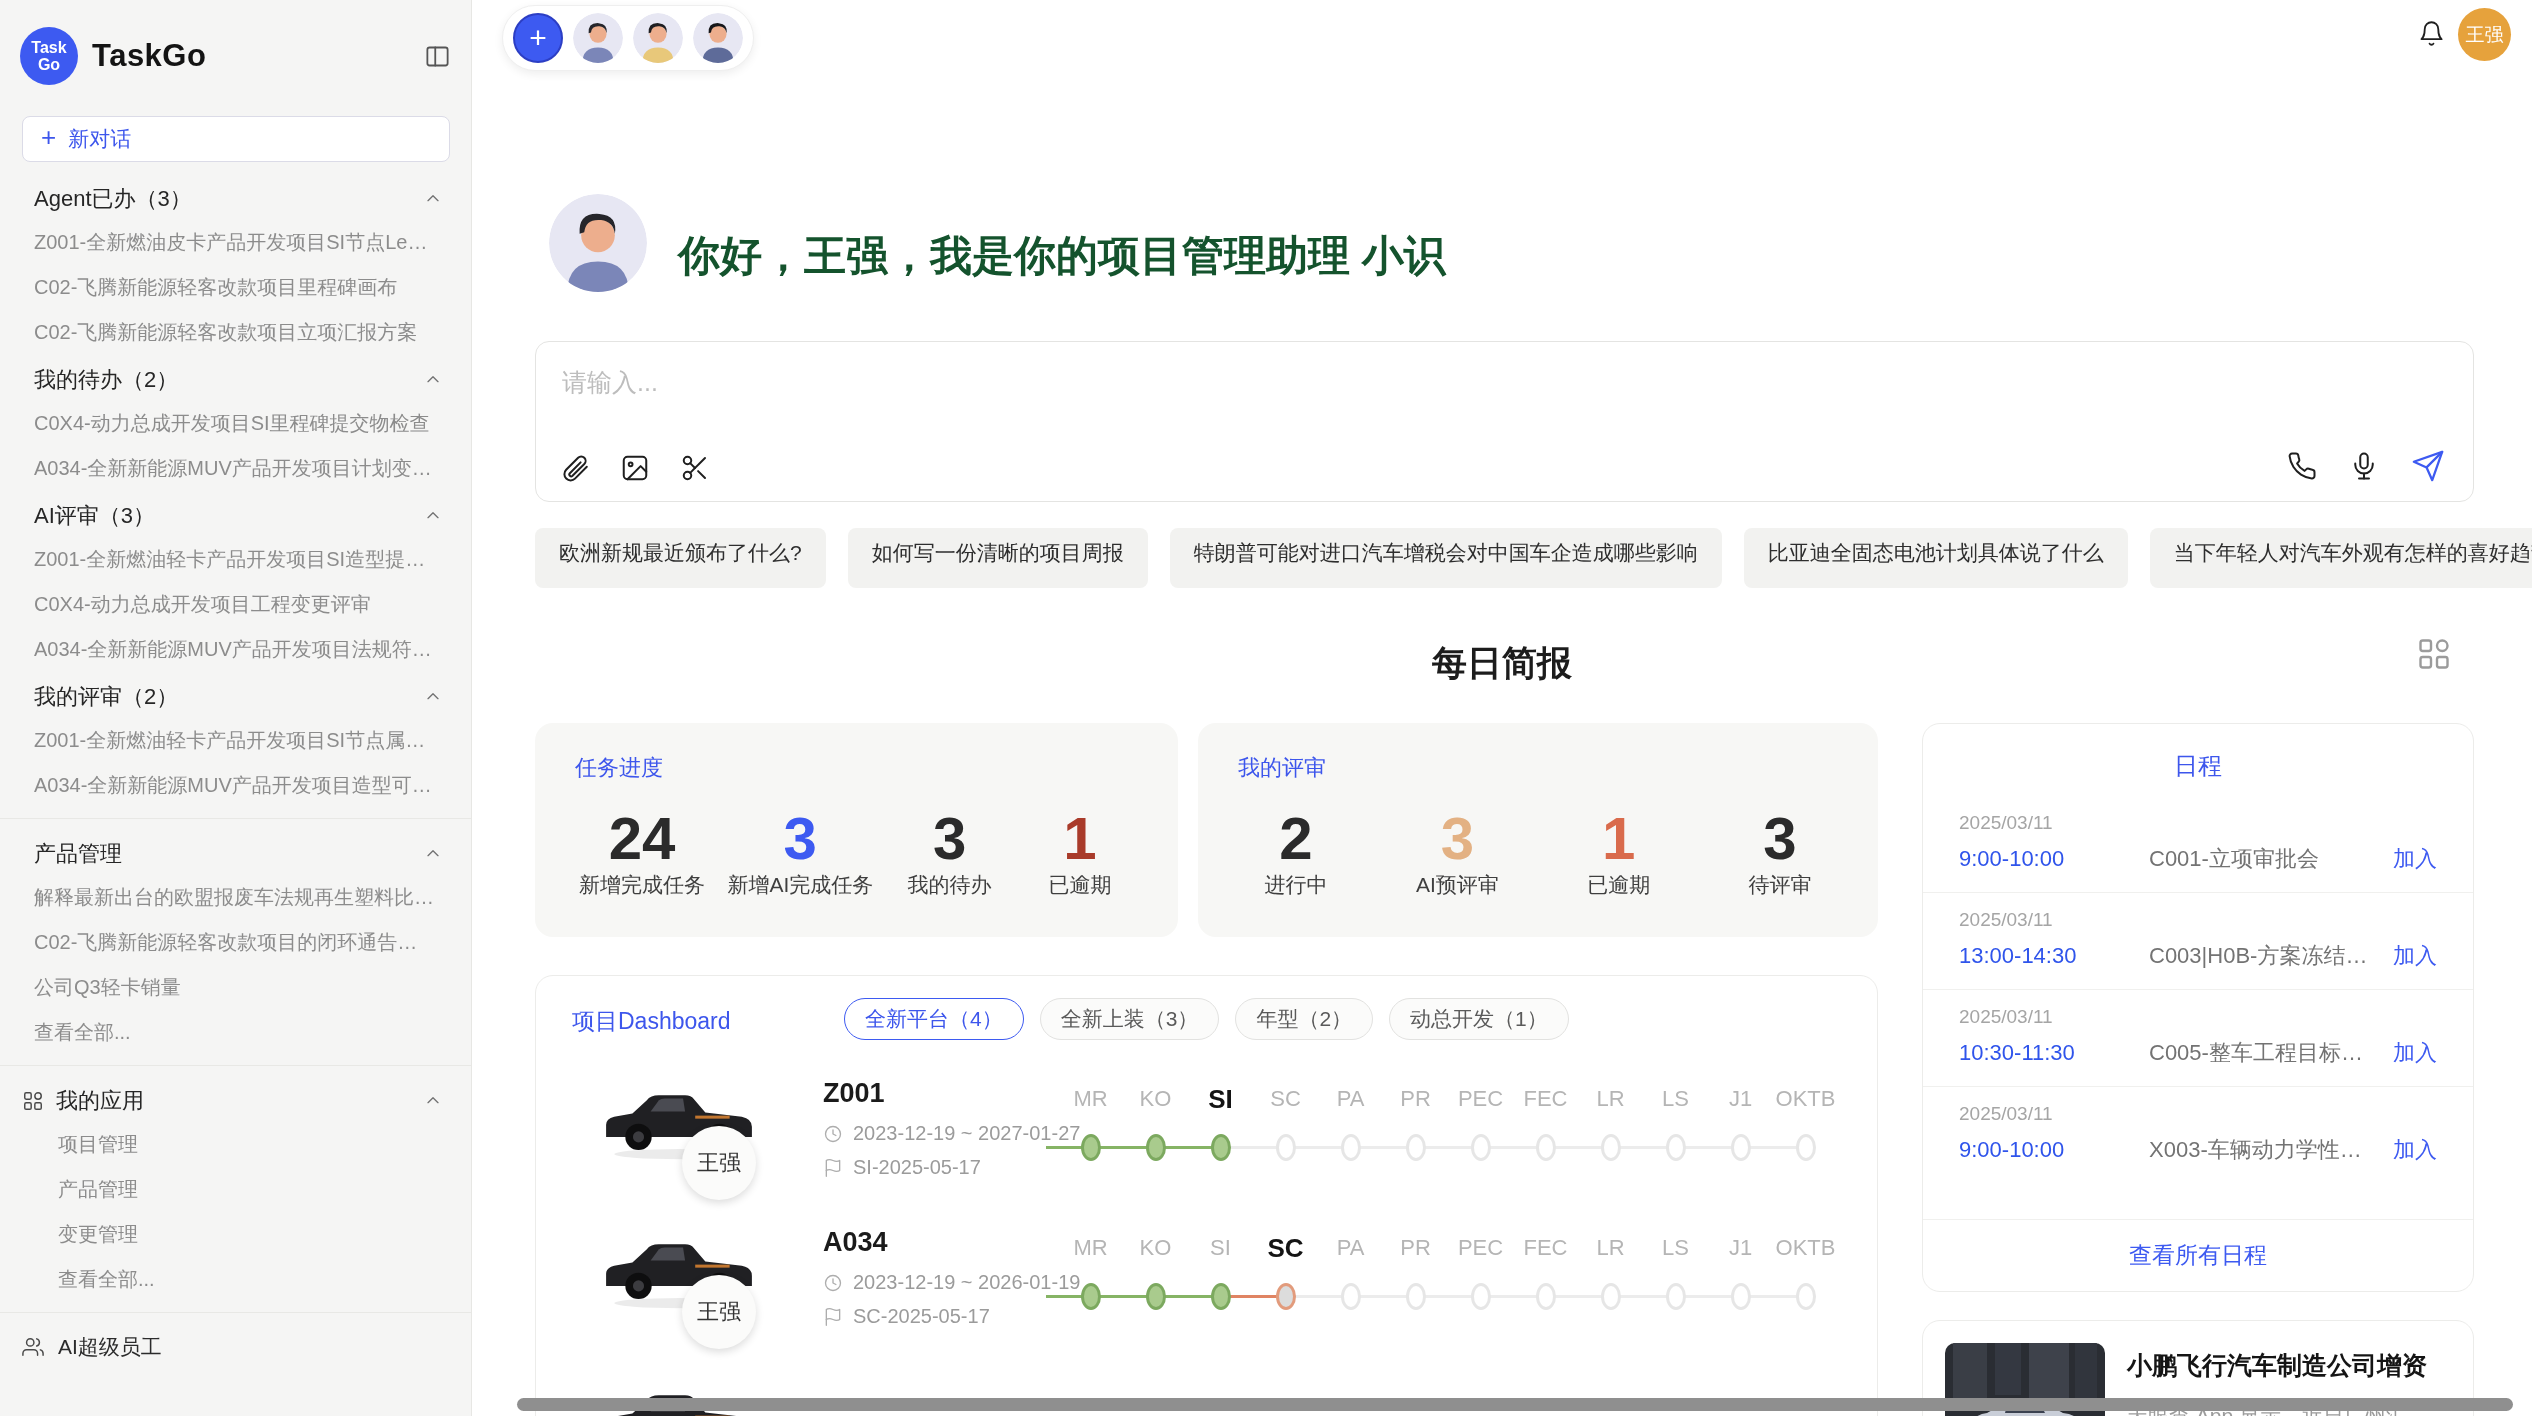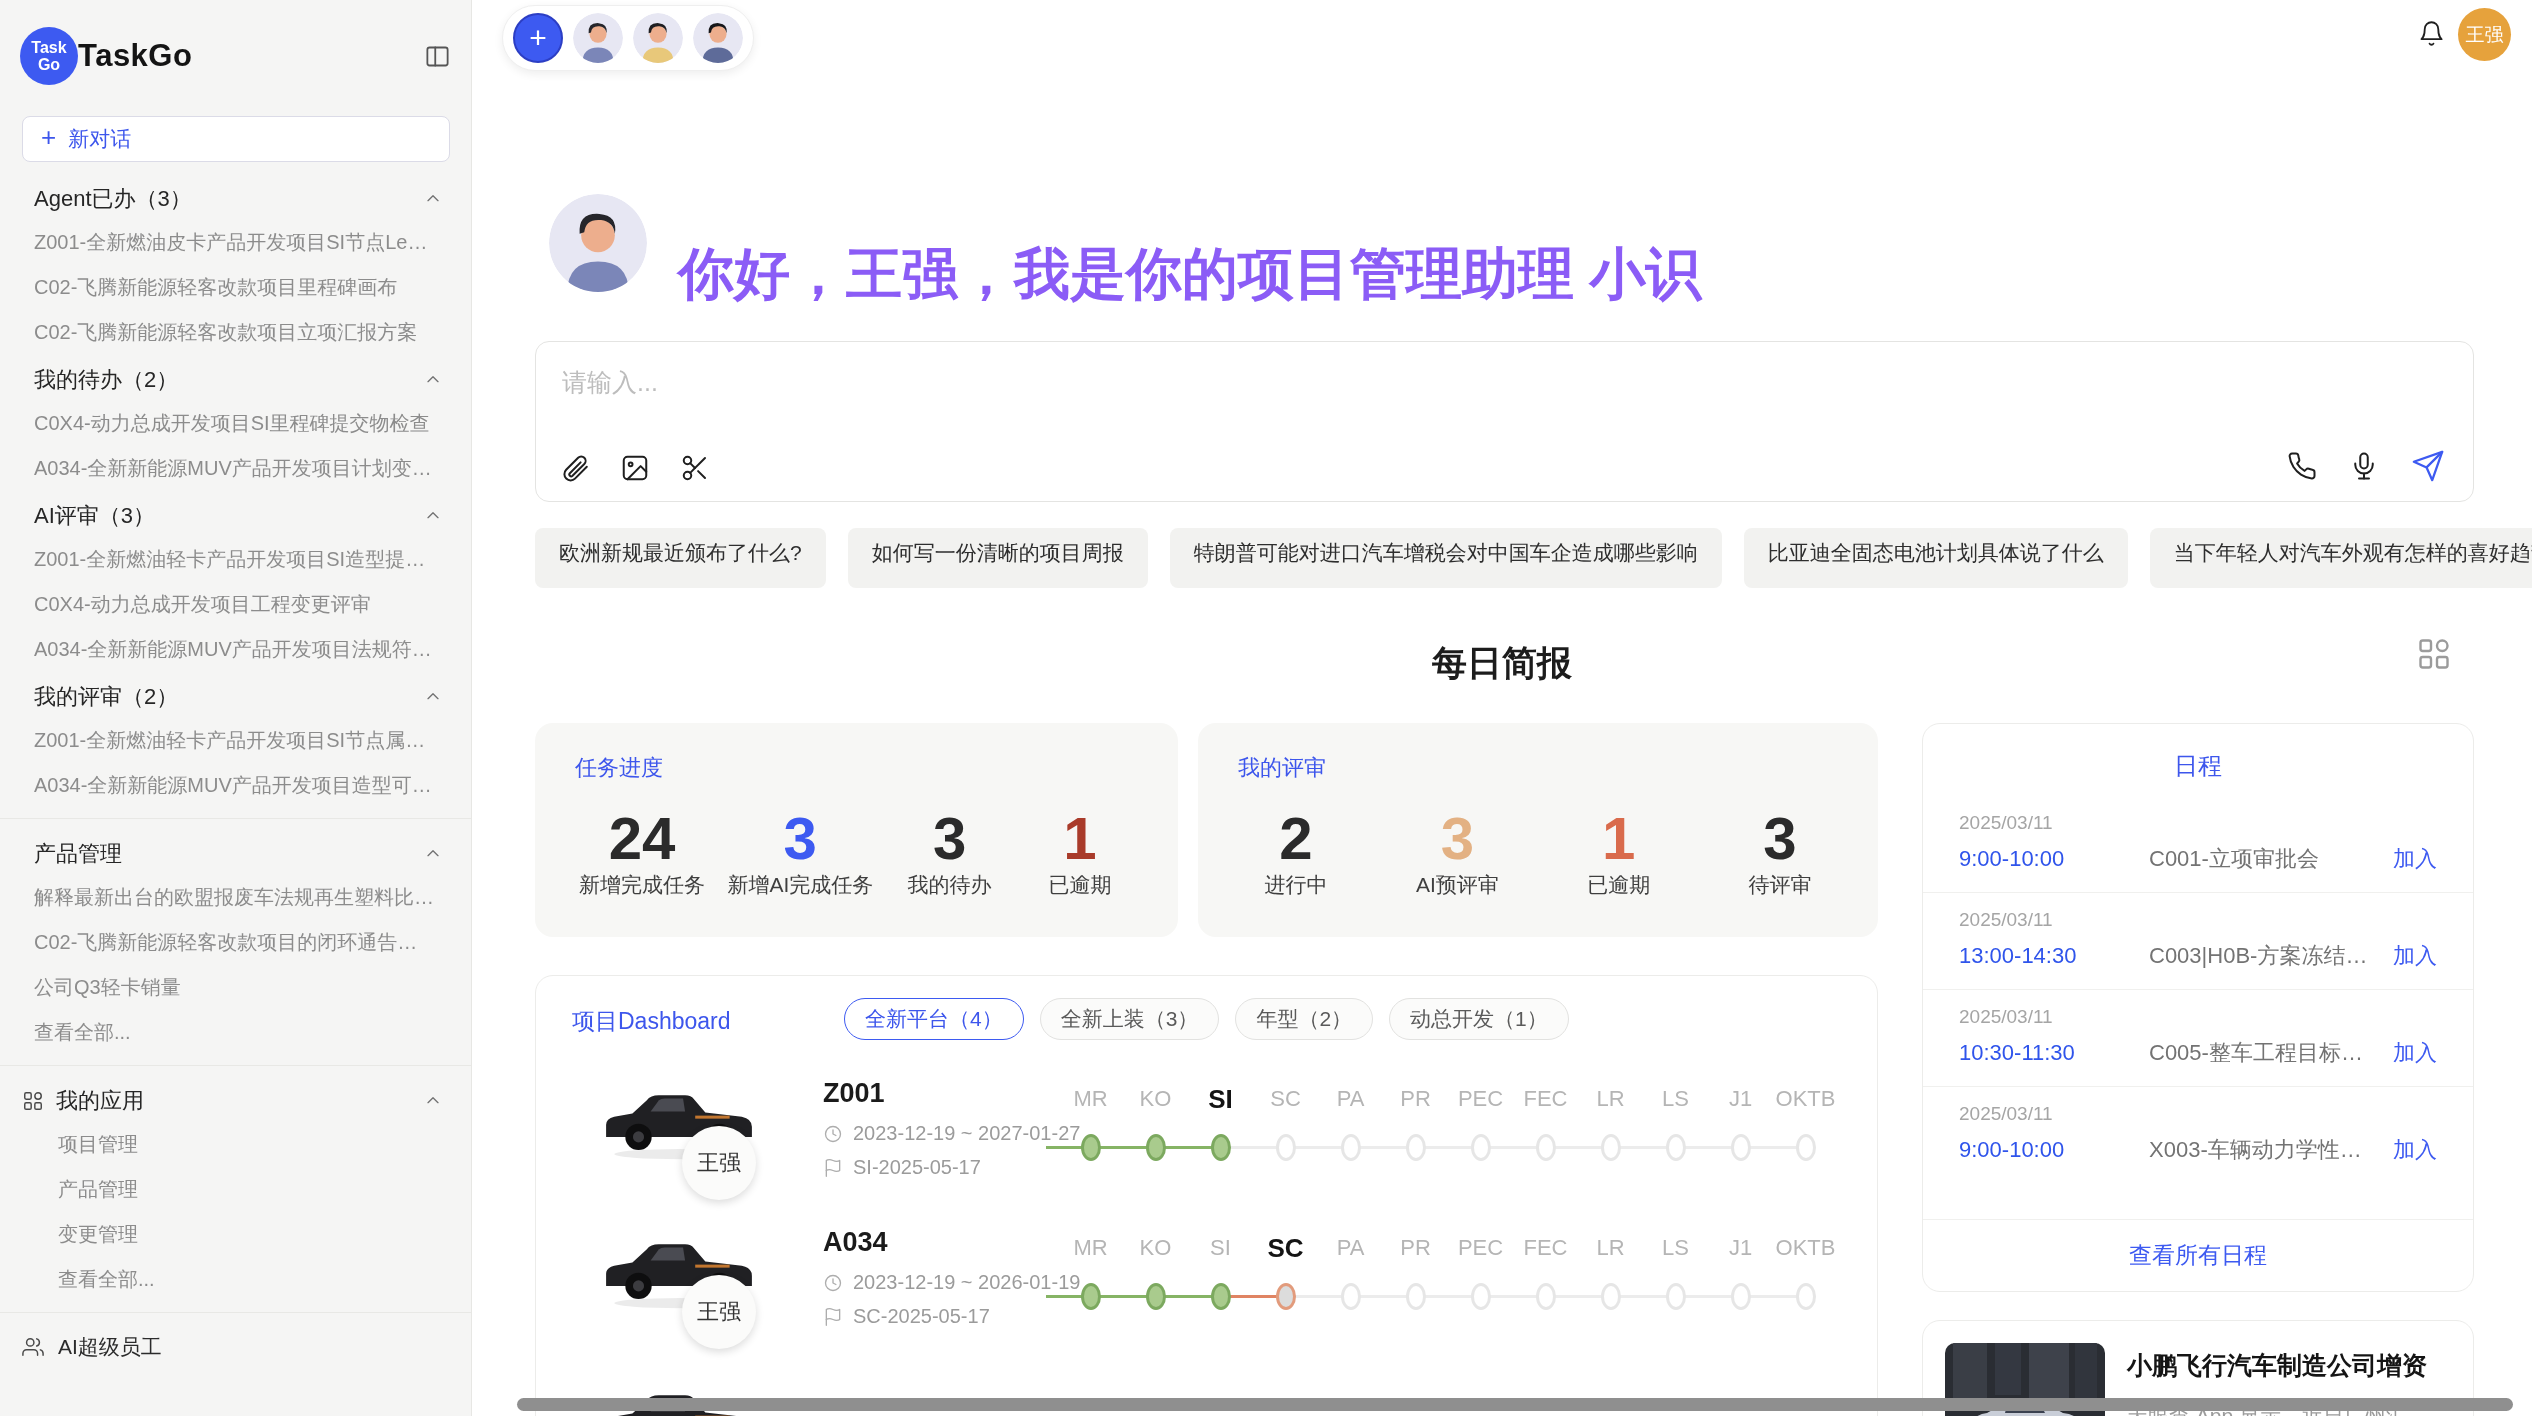--- a/index.html
+++ b/index.html
@@ -5,21 +5,21 @@
   html,body{margin:0;padding:0}
   body{width:2532px;height:1416px;position:relative;background:#fff;overflow:hidden;
        font-family:"Liberation Sans","DejaVu Sans",sans-serif;color:#222}
   .icon svg{width:100%;height:100%;display:block}
   
   .sidebar{position:absolute;left:0;top:0;width:472px;height:1416px;background:#F5F5F4;
            border-right:1px solid #E7E7E4;overflow:hidden;box-sizing:border-box}
   .sb-head{display:flex;align-items:center;height:76px;padding:18px 20px}
   .logo{width:58px;height:58px;border-radius:50%;background:#3D5AF1;color:#fff;display:flex;
         flex-direction:column;align-items:center;justify-content:center;font-size:16px;line-height:17px;font-weight:700}
-  .app-title{font-size:31px;font-weight:700;color:#141414;letter-spacing:.5px}
+  .app-title{margin-left:14px;font-size:31px;font-weight:700;color:#141414;letter-spacing:.5px}
   .sb-collapse{margin-left:auto;width:27px;height:27px;color:#555;cursor:pointer}
   .new-chat{margin:4px 22px 12px;width:428px;height:46px;background:#fff;border:1px solid #DBDBE7;
             border-radius:8px;display:flex;align-items:center;gap:12px;padding:0 18px;color:#3D56EC;
             font-size:21px;cursor:pointer;box-sizing:border-box;font-family:inherit}
   .new-chat .plus{font-size:26px;margin-top:-3px}
   .sb-sec-h{display:flex;align-items:center;padding:10px 28px 6px 34px}
   .sb-sec-h.withicon{padding-left:22px}
   .sb-sec-title{font-size:22px;color:#262626;font-weight:500}
   .sb-chev{margin-left:auto;width:20px;height:20px;color:#737373;cursor:pointer}
   .sb-item{padding:9px 34px;font-size:20px;color:#8C8C8C;white-space:nowrap;overflow:hidden;
@@ -34,21 +34,21 @@
   .topbar{position:absolute;left:30px;top:5px;height:64px;border-radius:36px;background:#fff;
           border:1px solid #EFEFEF;box-shadow:0 3px 10px rgba(0,0,0,.07);display:flex;align-items:center;
           gap:10px;padding:0 10px}
   .add-btn{width:50px;height:50px;border-radius:50%;background:#3D5AF1;border:2px solid #2C3EC4;color:#fff;
            font-size:30px;display:flex;align-items:center;justify-content:center;cursor:pointer;padding:0;box-sizing:border-box}
   .avatar{width:50px;height:50px;border-radius:50%;overflow:hidden;cursor:pointer}
   .bell{position:absolute;left:1946px;top:20px;width:27px;height:27px;color:#1f1f1f;cursor:pointer}
   .user-chip{position:absolute;left:1986px;top:8px;width:53px;height:53px;border-radius:50%;background:#E6A23C;
              color:#fff;font-size:19px;display:flex;align-items:center;justify-content:center;cursor:pointer}
   .hero-avatar{position:absolute;left:77px;top:194px;width:98px;height:98px;border-radius:50%;overflow:hidden}
-  .greeting{position:absolute;left:206px;top:237px;font-size:56px;font-weight:700;color:#8b5cf6}
+  .greeting{position:absolute;left:206px;top:228px;font-size:42px;font-weight:700;color:#14532d}
   .input-card{position:absolute;left:63px;top:341px;width:1939px;height:161px;border:1.5px solid #E4E4E2;
               border-radius:14px;background:#fff;box-sizing:border-box;cursor:text}
   .placeholder{position:absolute;left:26px;top:24px;font-size:25px;color:#BDBDBD}
   .in-l{position:absolute;left:24px;bottom:18px;display:flex;gap:30px}
   .in-l .icon,.in-r .icon{width:30px;height:30px;color:#1f1f1f;cursor:pointer}
   .in-r{position:absolute;right:28px;bottom:18px;display:flex;gap:32px;align-items:center}
   .icon.send{color:#3D5AF1;width:34px;height:34px}
   .chips{position:absolute;left:63px;top:528px;display:flex;gap:22px;white-space:nowrap}
   .chip{height:60px;line-height:50px;padding:0 24px;background:#F2F2F0;border-radius:8px;font-size:21px;
         color:#2E2E2E;cursor:pointer}

